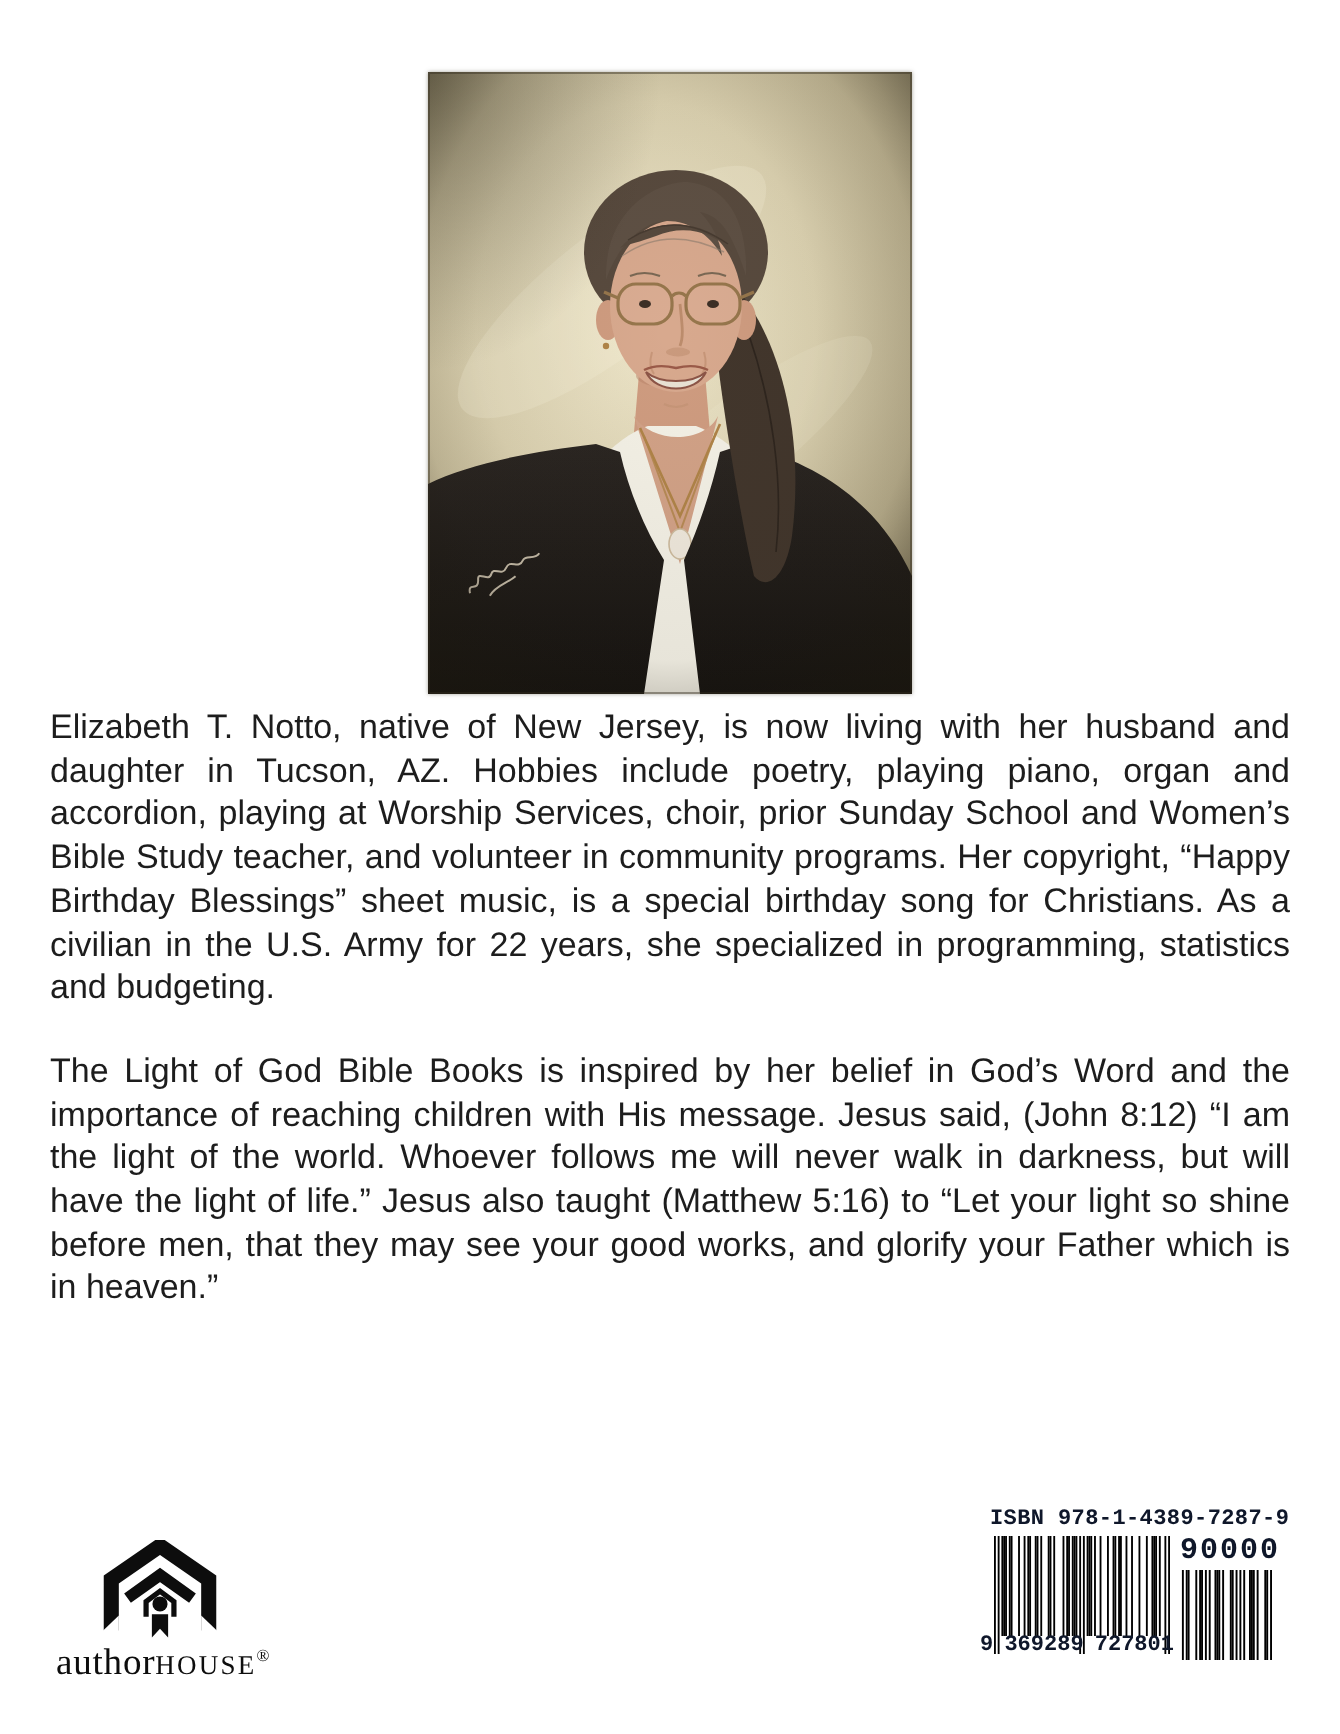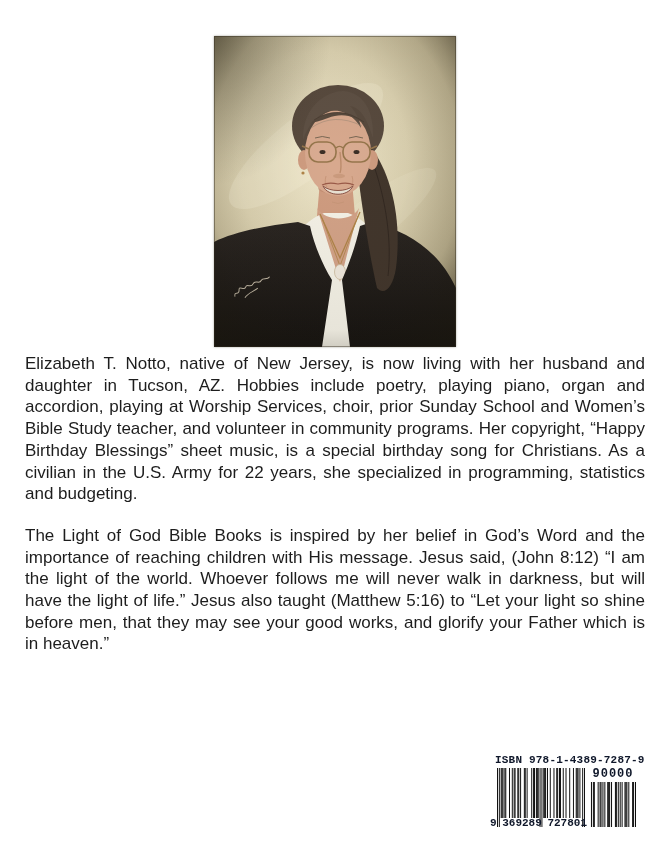--- a/index.html
+++ b/index.html
@@ -32,21 +32,21 @@
   .isbn-label {
     position:absolute; left:5px; top:0; white-space:nowrap;
     font-family:"Liberation Mono", monospace; font-size:11px; font-weight:bold; letter-spacing:.2px;
   }
   .ean13-svg { position:absolute; left:7px; top:14px; width:88px; height:59px; }
   .ean13-digits {
     position:absolute; left:0; top:63px; width:97px; display:flex; justify-content:space-between;
     font-family:"Liberation Mono", monospace; font-size:11px; font-weight:bold;
   }
   .supp { position:absolute; left:100px; top:13px; width:46px; text-align:center; }
-  .supp-num { font-family:"Liberation Mono", monospace; font-size:12px; font-weight:bold; letter-spacing:1px; }
+  .supp-num { font-family:"Liberation Mono", monospace; font-size:15px; font-weight:bold; letter-spacing:1px; }
   .ean5-svg { display:block; width:46px; height:45px; margin-top:1px; }
   .barcode svg rect { fill:#000; }
 </style>
 </head>
 <body>
 
 <div class="cover">
 
   <div class="photo">
     <svg viewBox="0 0 242 311">
@@ -124,20 +124,36 @@
       <rect width="242" height="311" fill="url(#cornerTL)"></rect>
       <rect x="0.5" y="0.5" width="241" height="310" fill="none" stroke="rgba(50,45,32,0.45)"></rect>
     </svg>
   </div>
 
   <div class="bio">
     <p>Elizabeth T. Notto, native of New Jersey, is now living with her husband and daughter in Tucson, AZ. Hobbies include poetry, playing piano, organ and accordion, playing at Worship Services, choir, prior Sunday School and Women’s Bible Study teacher, and volunteer in community programs. Her copyright, “Happy Birthday Blessings” sheet music, is a special birthday song for Christians. As a civilian in the U.S. Army for 22 years, she specialized in programming, statistics and budgeting.</p>
     <p>The Light of God Bible Books is inspired by her belief in God’s Word and the importance of reaching children with His message. Jesus said, (John 8:12) “I am the light of the world. Whoever follows me will never walk in darkness, but will have the light of life.” Jesus also taught (Matthew 5:16) to “Let your light so shine before men, that they may see your good works, and glorify your Father which is in heaven.”</p>
   </div>
 
+  <div class="publisher">
+    <div class="logo-icon">
+      <svg viewBox="0 0 100 86">
+        <g fill="none" stroke="#0d0d0d">
+          <path d="M8,78 L8,34 L50,5 L92,34 L92,78" stroke-width="13"></path>
+          <path d="M22,50 L50,30 L78,50" stroke-width="10"></path>
+          <path d="M38,66 L38,53 L50,44 L62,53 L62,66" stroke-width="4.5"></path>
+        </g>
+        <polygon points="1,78 14.5,65 14.5,79 1,79" fill="#ffffff"></polygon>
+        <polygon points="99,78 85.5,65 85.5,79 99,79" fill="#ffffff"></polygon>
+        <circle cx="50" cy="55" r="6.5" fill="#0d0d0d"></circle>
+        <path d="M43,64 L57,64 L57,84 L50,76.5 L43,84 Z" fill="#0d0d0d"></path>
+      </svg>
+    </div>
+    <div class="wordmark"><span class="w1">author</span><span class="w2">HOUSE</span><span class="reg">®</span></div>
+  </div>
 
   <div class="barcode">
     <div class="isbn-label">ISBN 978-1-4389-7287-9</div>
     <svg class="ean13-svg" id="ean13" viewBox="0 0 95 59" preserveAspectRatio="none">
         <rect x="0" y="0" width="1" height="59"></rect>
         <rect x="2" y="0" width="1" height="59"></rect>
         <rect x="4" y="0" width="1" height="50"></rect>
         <rect x="5" y="0" width="1" height="50"></rect>
         <rect x="6" y="0" width="1" height="50"></rect>
         <rect x="8" y="0" width="1" height="50"></rect>

